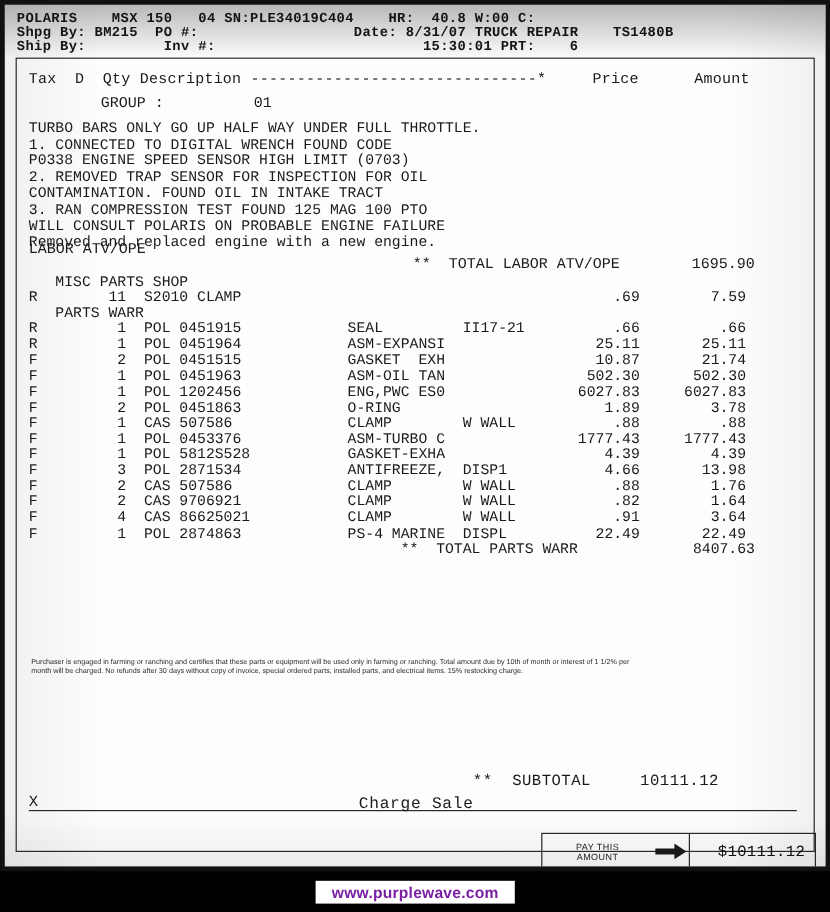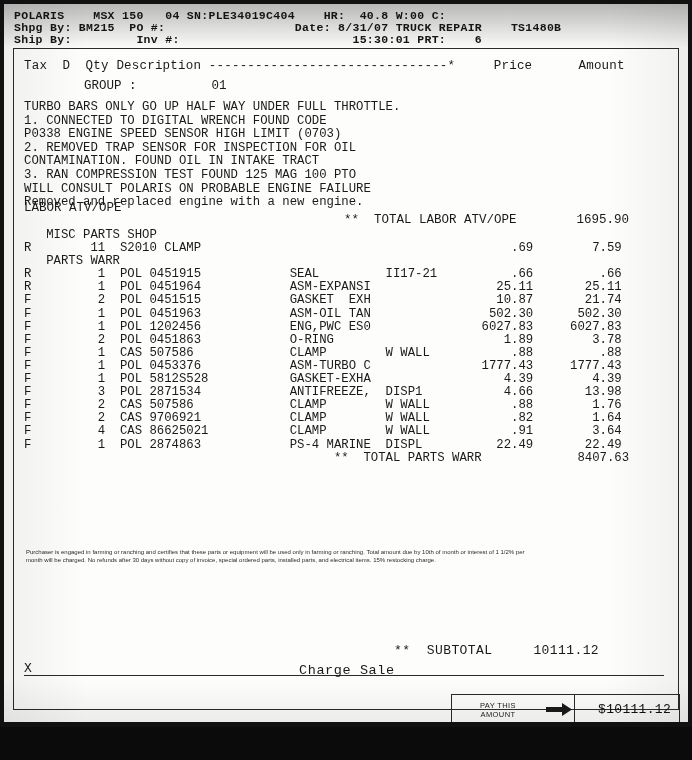--- a/index.html
+++ b/index.html
@@ -316,14 +316,17 @@
           <svg width="26" height="13" viewBox="0 0 26 13" aria-hidden="true">
             <polygon points="0,4 16,4 16,0 26,6.5 16,13 16,9 0,9" fill="#1a1a1a"></polygon>
           </svg>
         </div>
         <div id="pay-amount">$10111.12</div>
       </div>
 
     </div>
   </div>
 
+  <div id="watermark">
+    <div id="watermark-inner" style="color: rgb(122, 31, 162);">www.purplewave.com</div>
+  </div>
 
 </div>
 
 </body></html>

